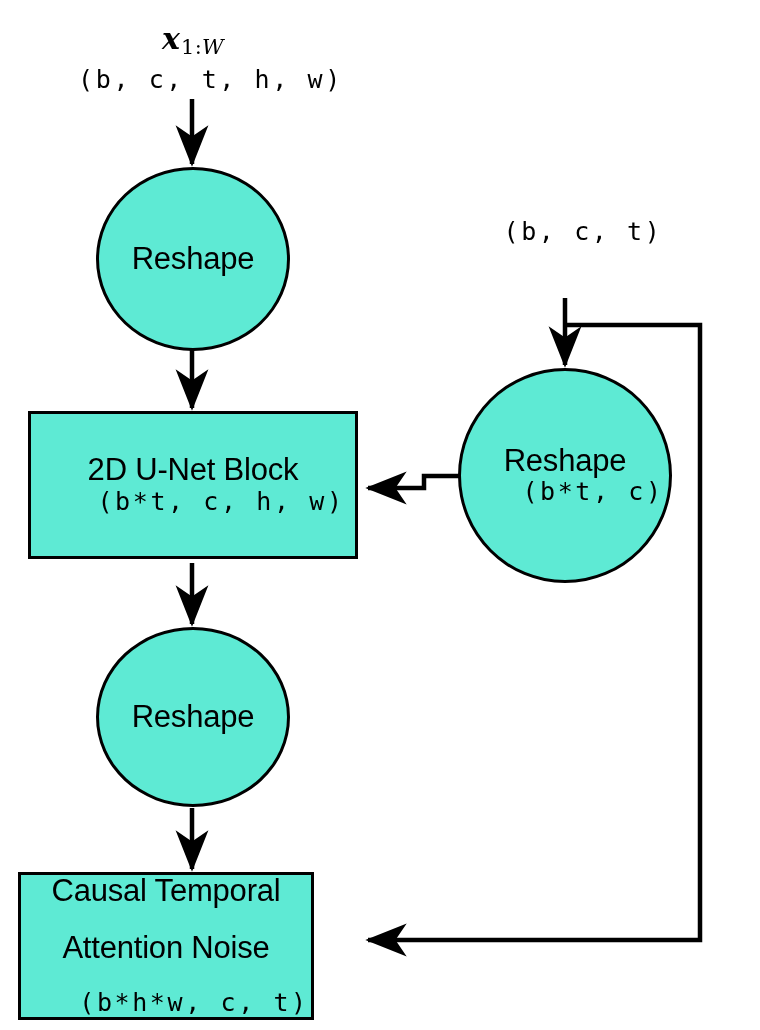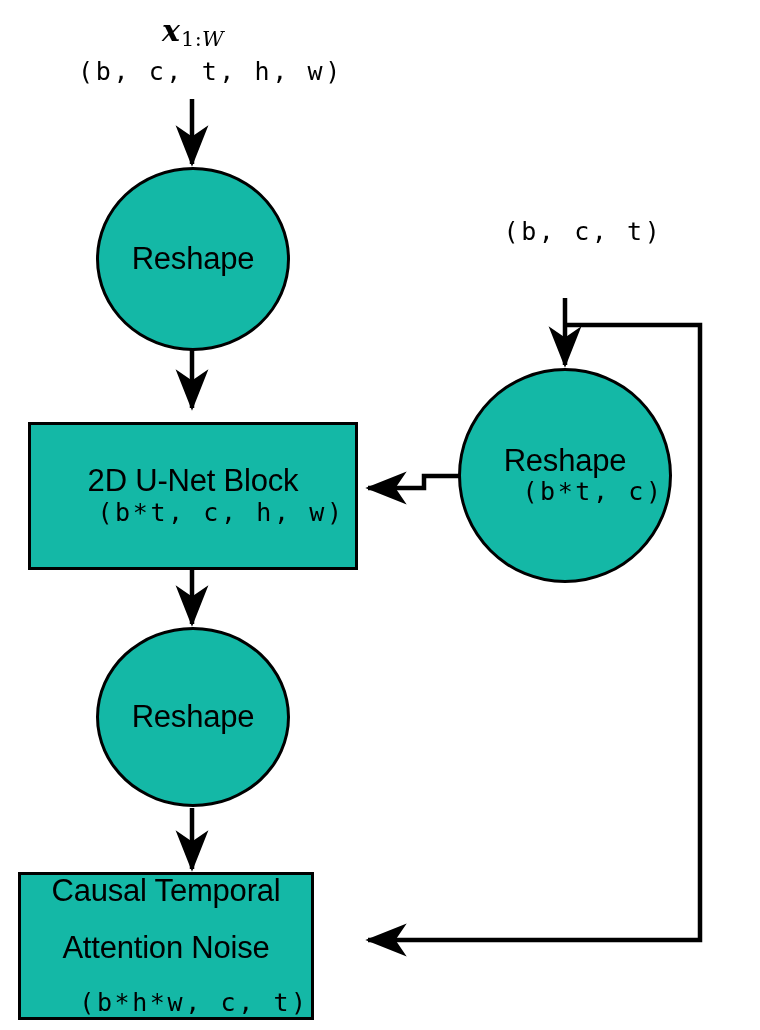--- a/index.html
+++ b/index.html
@@ -27,21 +27,21 @@
     height: 1030px;
   }
   .node {
     position: absolute;
     box-sizing: border-box;
     display: flex;
     flex-direction: column;
     align-items: center;
     justify-content: center;
     text-align: center;
-    background: #14b8a6;
+    background: #5eead4;
   }
   .node.box {
     border: 3px solid #000000;
   }
   .node.circle {
     border: 3px solid #000000;
     border-radius: 50%;
   }
   .label-free {
     position: absolute;
@@ -109,36 +109,36 @@
 
     <line x1="192" y1="808" x2="192" y2="869" stroke="#000000" stroke-width="4.5" marker-end="url(#ah)"></line>
 
     <line x1="565" y1="298" x2="565" y2="365" stroke="#000000" stroke-width="4.5" marker-end="url(#ah)"></line>
 
     <polyline points="565,325 700,325 700,940 368,940" fill="none" stroke="#000000" stroke-width="4.5" marker-end="url(#ah)"></polyline>
 
     <polyline points="462,476 424,476 424,488 368,488" fill="none" stroke="#000000" stroke-width="4.5" marker-end="url(#ah)"></polyline>
   </svg>
 
-  <div class="label-free" style="left:0px; top:16px; width:385px;">
+  <div class="label-free" style="left:0px; top:24px; width:385px;">
     <div class="t-math">
       <span class="var">x</span><span class="sub"><span class="up">1</span><span class="up">:</span><span>W</span></span>
     </div>
     <div class="t-mono" style="margin-top:8px;">(b, c, t, h, w)</div>
   </div>
 
   <div class="label-free" style="left:405px; top:214px; width:320px;">
     <div class="t-mono" style="margin-top:4px;">(b, c, t)</div>
   </div>
 
   <div class="node circle" style="left:96px; top:167px; width:194px; height:184px;">
     <div class="t-sans">Reshape</div>
   </div>
 
-  <div class="node box" style="left:28px; top:422px; width:330px; height:148px;">
+  <div class="node box" style="left:28px; top:411px; width:330px; height:148px;">
     <div class="t-sans">2D U-Net Block</div>
     <div class="t-mono line2">(b*t, c, h, w)</div>
   </div>
 
   <div class="node circle" style="left:96px; top:627px; width:194px; height:180px;">
     <div class="t-sans">Reshape</div>
   </div>
 
   <div class="node box" style="left:18px; top:872px; width:296px; height:148px;justify-content:space-between;">
     <div class="t-sans">Causal Temporal</div>

